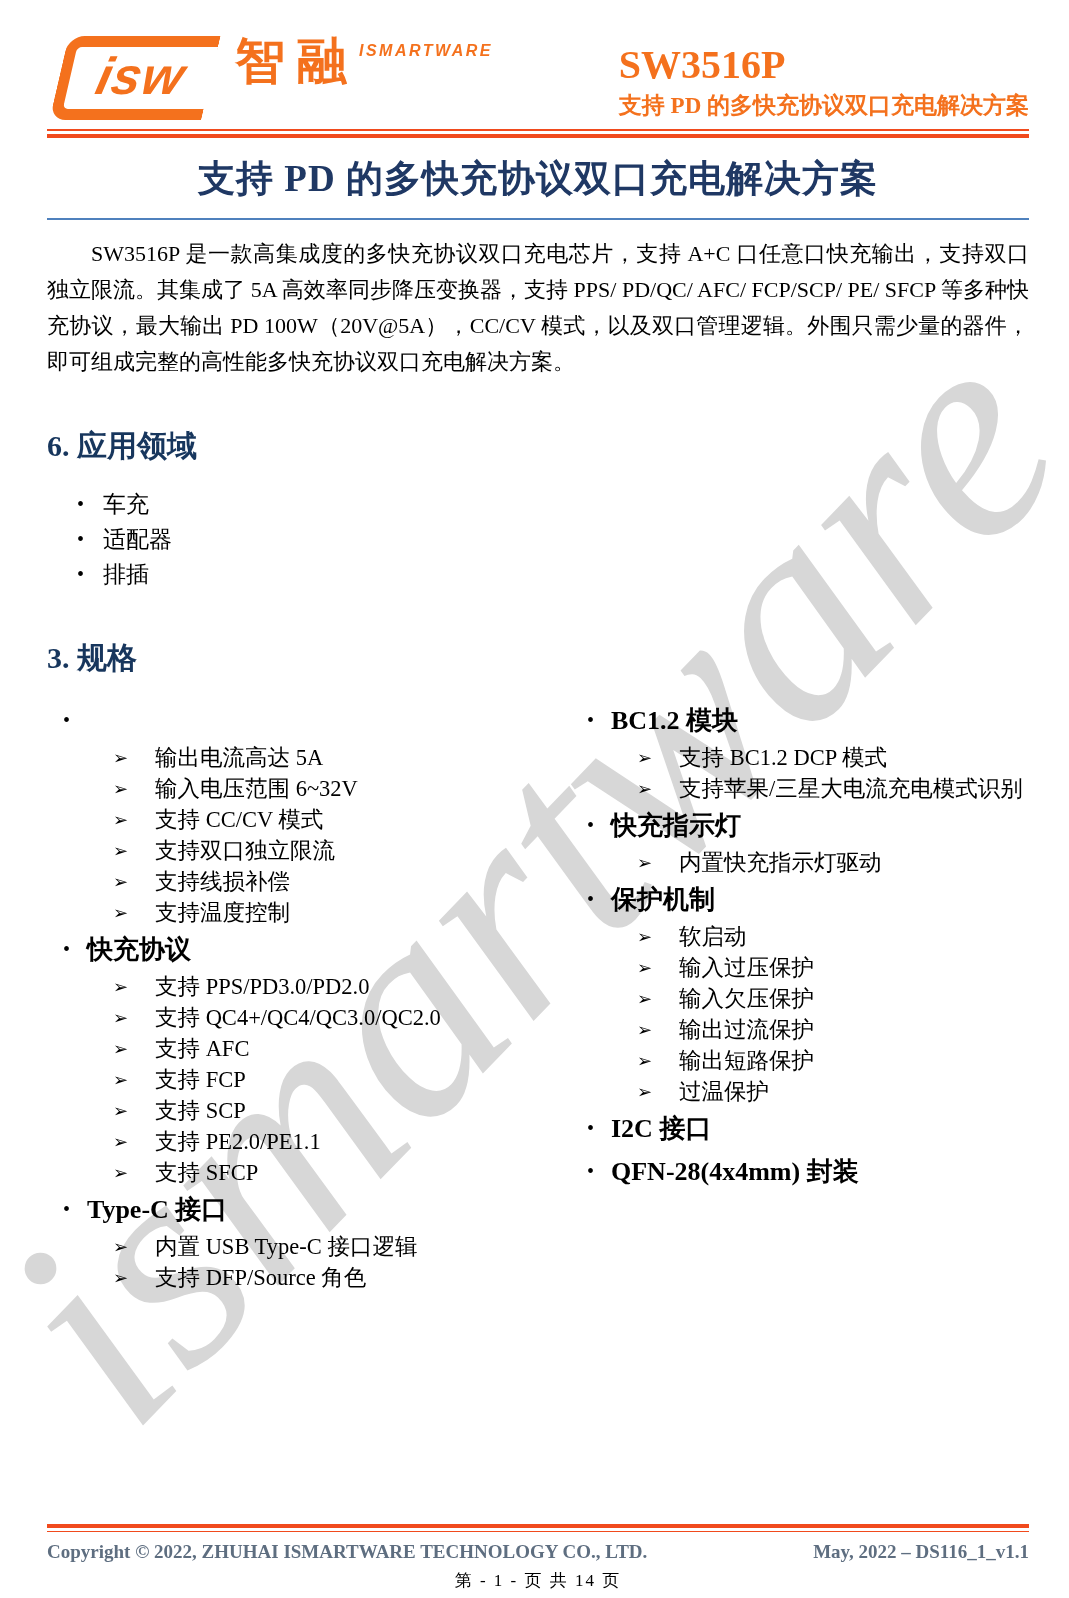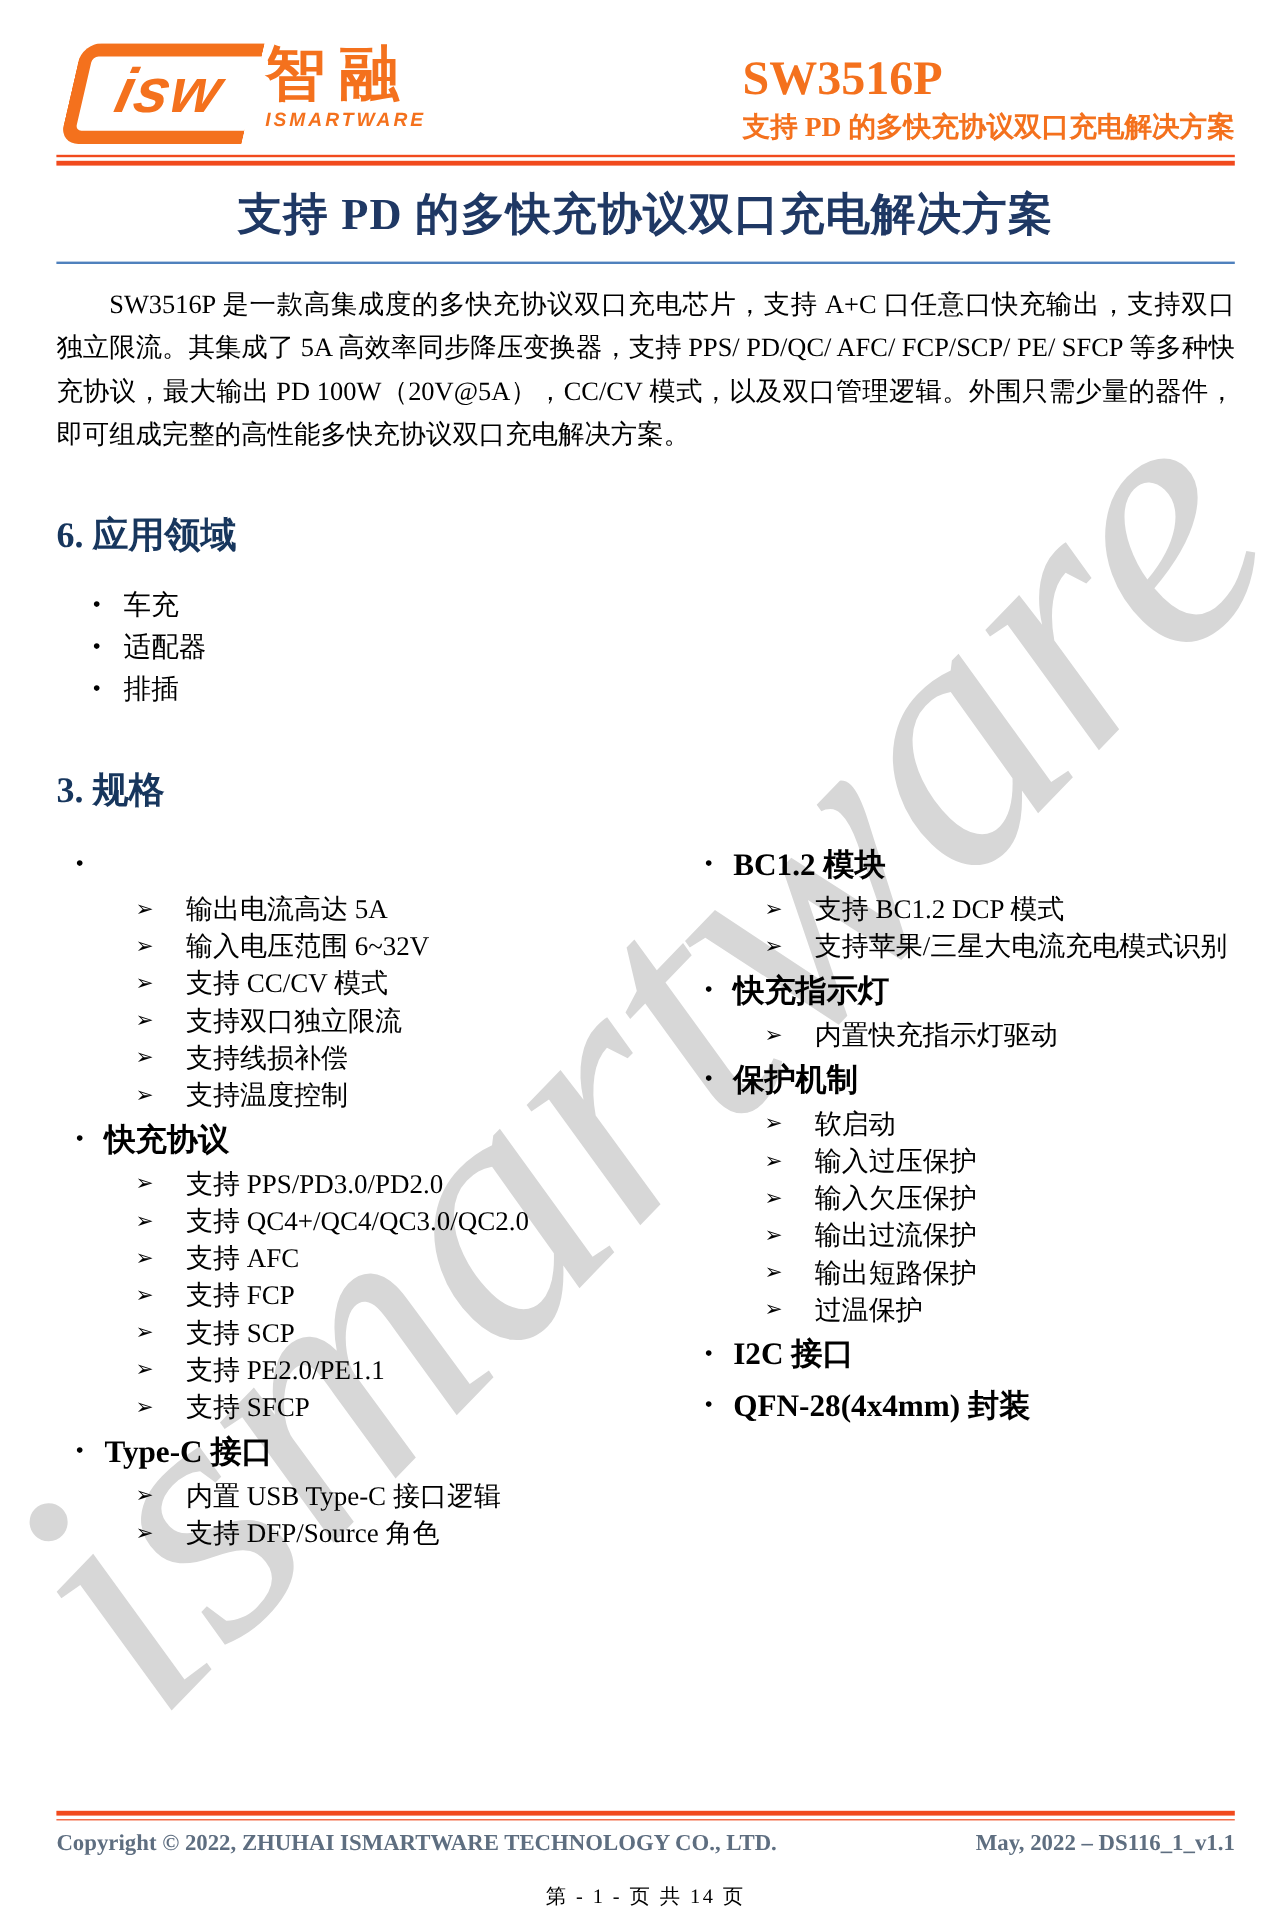--- a/index.html
+++ b/index.html
@@ -35,21 +35,21 @@
     transform:skewX(-13deg);
     display:flex; align-items:center; justify-content:center;
     margin-left:12px;
   }
   .logo-isw {
     font-family:"Liberation Sans","DejaVu Sans",sans-serif;
     font-weight:bold; font-style:italic;
     font-size:52px; color:#f4711d; letter-spacing:1px;
     line-height:1; padding-bottom:4px;
   }
-  .logo-right { margin-left:10px; display:flex; flex-direction:column; }
+  .logo-right { margin-left:24px; display:flex; flex-direction:row; }
   .logo-cn {
     font-family:"Liberation Sans","DejaVu Sans",sans-serif;
     font-weight:900; font-size:50px; line-height:1.0;
     color:#f4711d; letter-spacing:12px; white-space:nowrap;
   }
   .logo-en {
     font-family:"Liberation Sans","DejaVu Sans",sans-serif;
     font-weight:bold; font-style:italic;
     font-size:16px; letter-spacing:2.5px; color:#f4711d;
     margin-top:6px;
@@ -100,21 +100,21 @@
 
   
   .footer { position:absolute; left:47px; right:40px; bottom:6px; z-index:1; }
   .ftr-rule .thick { height:4px; background:#f14a1d; }
   .ftr-rule .gap   { height:3px; }
   .ftr-rule .thin  { height:1.5px; background:#f14a1d; }
   .ftr-row {
     display:flex; justify-content:space-between; margin-top:9px;
     font-weight:bold; font-size:19px; color:#5e6e80;align-items:center;
   }
-  .ftr-page { text-align:center; font-size:17px; color:#000; margin-top:21px; letter-spacing:2px; }
+  .ftr-page { text-align:center; font-size:17px; color:#000; margin-top:6px; letter-spacing:2px; }
 </style>
 </head>
 <body>
 
 <div class="page">
 
   <div class="watermark">ismartware</div>
 
   <div class="content">
 

